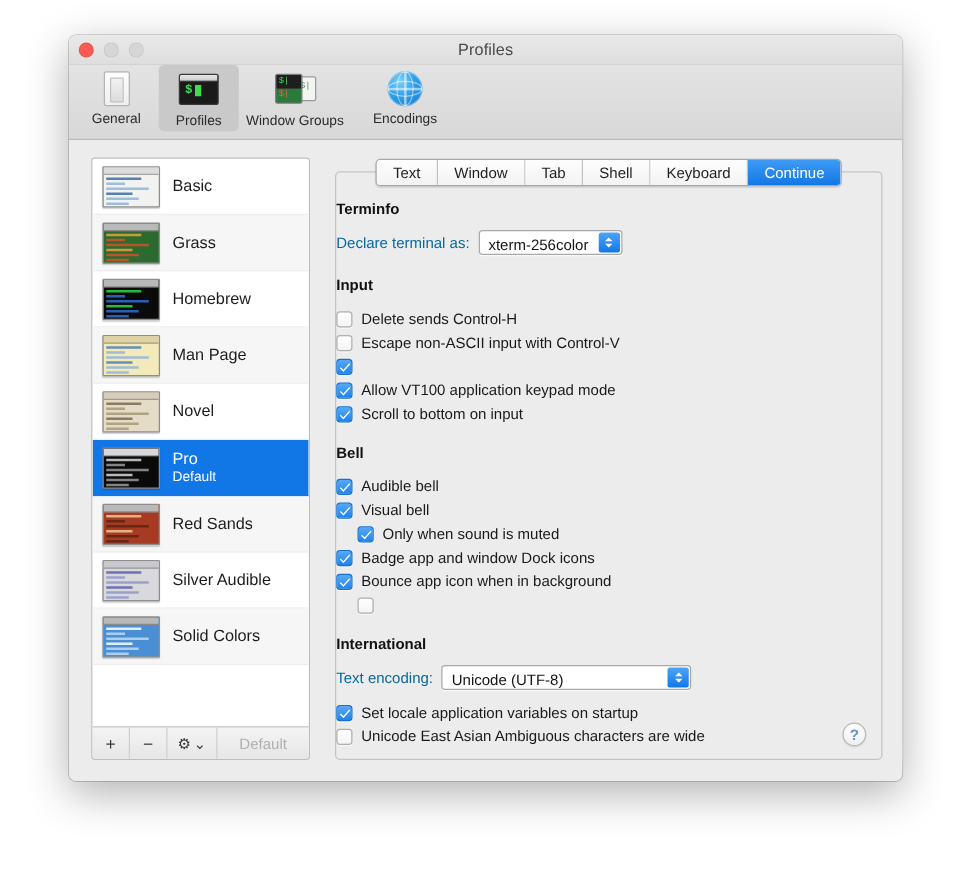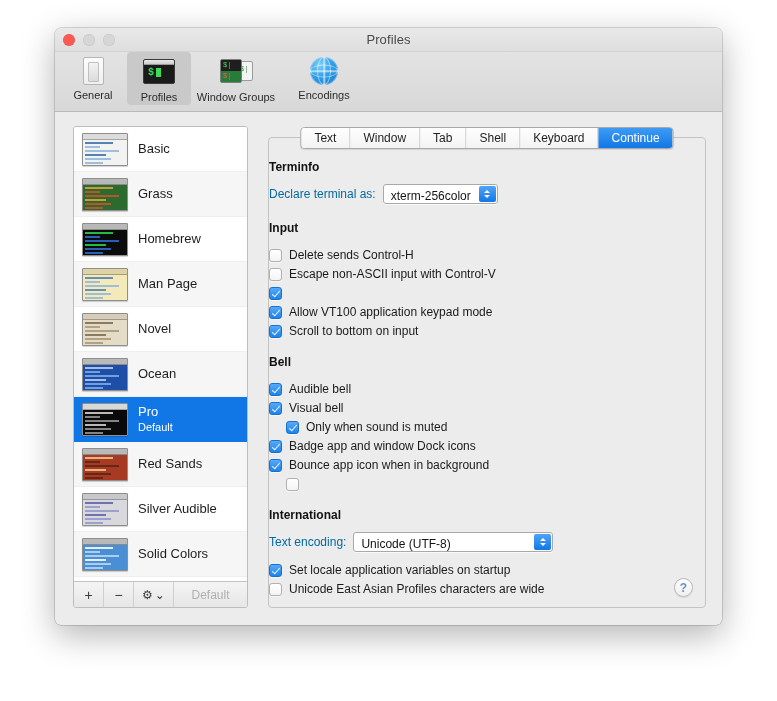--- a/index.html
+++ b/index.html
@@ -482,36 +482,20 @@
                 <div class="ln" style="width: 86%; background: rgb(168, 152, 120);"></div>
                 <div class="ln" style="width: 52%; background: rgb(122, 106, 80);"></div>
                 <div class="ln" style="width: 64%; background: rgb(168, 152, 120);"></div>
                 <div class="ln" style="width: 44%; background: rgb(168, 152, 120);"></div>
               </div>
             </div>
             <div class="names">
               <div class="pname">Novel</div>
             </div>
           </div>
-          <div class="profile-row alt">
-            <div class="thumb" style="background: rgb(31, 78, 168);">
-              <div class="tbar" style="background: rgb(185, 185, 185);"></div>
-              <div class="tbody">
-                <div class="ln" style="width: 70%; background: rgb(188, 212, 240);"></div>
-                <div class="ln" style="width: 38%; background: rgb(127, 176, 232);"></div>
-                <div class="ln" style="width: 86%; background: rgb(127, 176, 232);"></div>
-                <div class="ln" style="width: 52%; background: rgb(188, 212, 240);"></div>
-                <div class="ln" style="width: 64%; background: rgb(127, 176, 232);"></div>
-                <div class="ln" style="width: 44%; background: rgb(127, 176, 232);"></div>
-              </div>
-            </div>
-            <div class="names">
-              <div class="pname">Ocean</div>
-            </div>
-          </div>
           <div class="profile-row selected">
             <div class="thumb" style="background: rgb(10, 10, 10);">
               <div class="tbar" style="background: rgb(216, 216, 216);"></div>
               <div class="tbody">
                 <div class="ln" style="width: 70%; background: rgb(216, 216, 216);"></div>
                 <div class="ln" style="width: 38%; background: rgb(154, 154, 154);"></div>
                 <div class="ln" style="width: 86%; background: rgb(154, 154, 154);"></div>
                 <div class="ln" style="width: 52%; background: rgb(216, 216, 216);"></div>
                 <div class="ln" style="width: 64%; background: rgb(154, 154, 154);"></div>
                 <div class="ln" style="width: 44%; background: rgb(154, 154, 154);"></div>
@@ -693,21 +677,21 @@
           </div>
         </div>
         <div style="height:5px"></div>
         <div id="intl-options">
             <div class="cb-row">
               <span class="cb on"></span>
               <span class="cb-label">Set locale application variables on startup</span>
             </div>
             <div class="cb-row">
               <span class="cb"></span>
-              <span class="cb-label">Unicode East Asian Profiles characters are wide</span>
+              <span class="cb-label">Unicode East Asian Ambiguous characters are wide</span>
             </div>
           </div>
       </div>
 
       <div id="help-btn">
         <span>?</span>
       </div>
 
     </div>
   </div>

